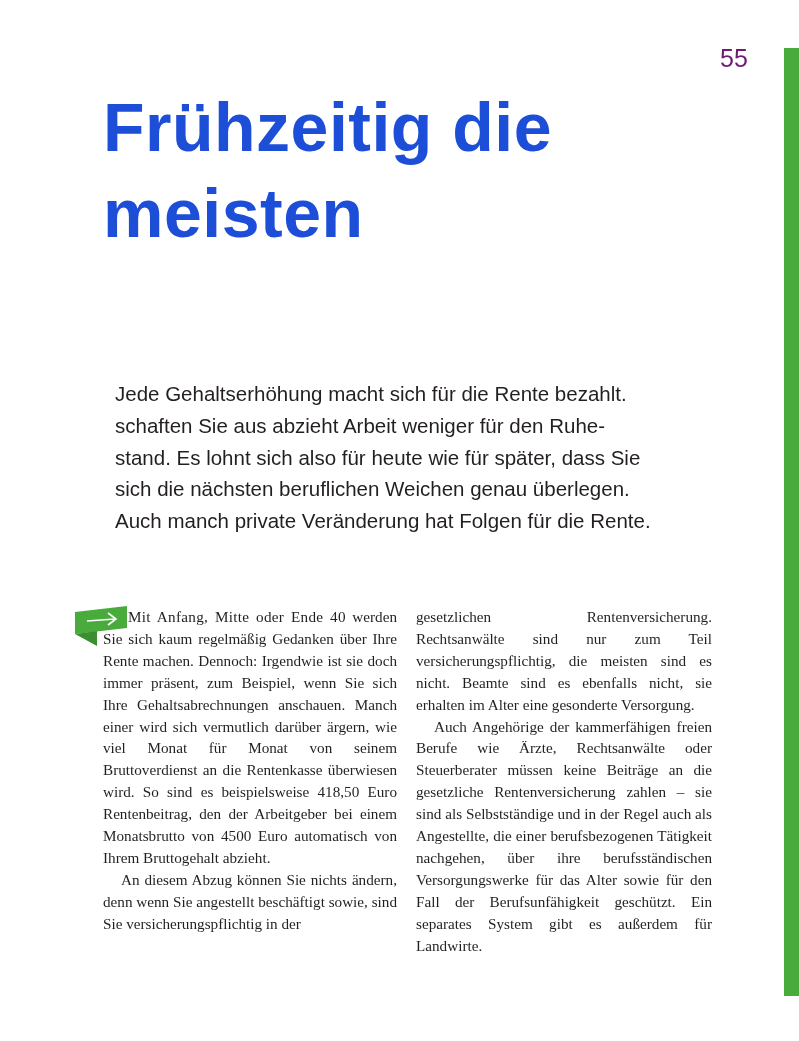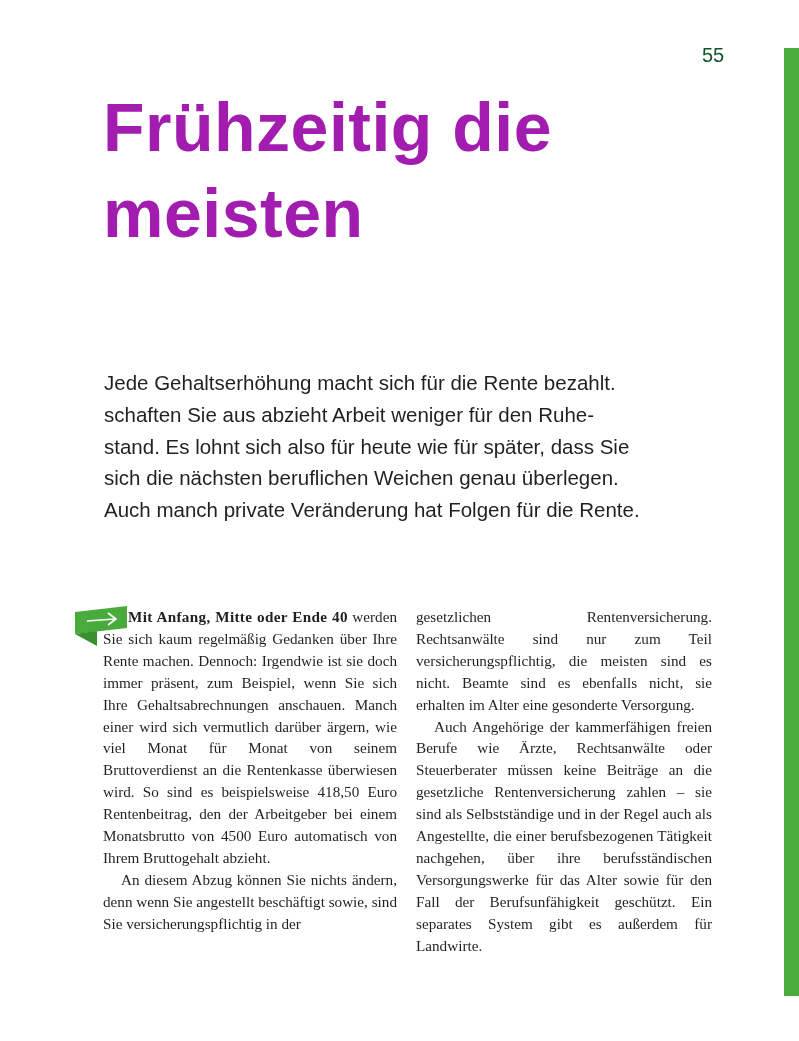--- a/index.html
+++ b/index.html
@@ -1,45 +1,45 @@
 <!DOCTYPE html>
 <html><head>
 <meta charset="utf-8">
 <style>
   html, body { margin:0; padding:0; background:#ffffff; }
   body { width:799px; height:1041px; position:relative; overflow:hidden; }
   .page-number {
-    position:absolute; left:702px; top:44px;
-    font-family:"Liberation Sans", sans-serif; font-size:20px; color:#14532d;
+    position:absolute; left:720px; top:44px;
+    font-family:"Liberation Sans", sans-serif; font-size:25px; color:#701a75;
   }
   .side-bar {
     position:absolute; left:784px; top:48px; width:15px; height:948px; background:#4aab3d;
   }
   .title {
     position:absolute; left:103px; top:84px; margin:0;
     font-family:"Liberation Sans", sans-serif; font-weight:bold;
-    font-size:68px; line-height:86px; color:#a21caf; letter-spacing:0.5px;
+    font-size:68px; line-height:86px; color:#1d4ed8; letter-spacing:0.5px;
   }
   .title-line { display:block; position:relative; height:86px; }
   .title-line span { position:relative; z-index:2; }
   .underline { position:absolute; left:0; height:4px; background:#4aab3d; z-index:1; }
   .lead {
-    position:absolute; left:103px; top:366px; width:620px; margin:1px;
+    position:absolute; left:103px; top:366px; width:620px; margin:12px;
     font-family:"Liberation Sans", sans-serif; font-size:20.5px; line-height:31.8px; color:#231f20;
   }
   .lead span { display:block; white-space:nowrap; }
   .col {
     position:absolute; top:606px;
     font-family:"Liberation Serif", serif; font-size:15.2px; line-height:21.9px; color:#231f20;
   }
   .col-left { left:103px; width:294px; }
   .col-right { left:416px; width:296px; }
   .col p { margin:0; text-align:justify; }
   .col p.indent { text-indent:18px; }
-  .lead-in { font-weight:bold; letter-spacing:0.3px; }
+  .lead-in { font-weight:normal; letter-spacing:0.3px; }
   .first-p { text-indent:25px; }
   .arrow-icon { position:absolute; left:75px; top:606px; width:52px; height:40px; }
 </style>
 </head>
 <body>
 
 <div class="page-number">55</div>
 <div class="side-bar"></div>
 
 <h1 class="title">

